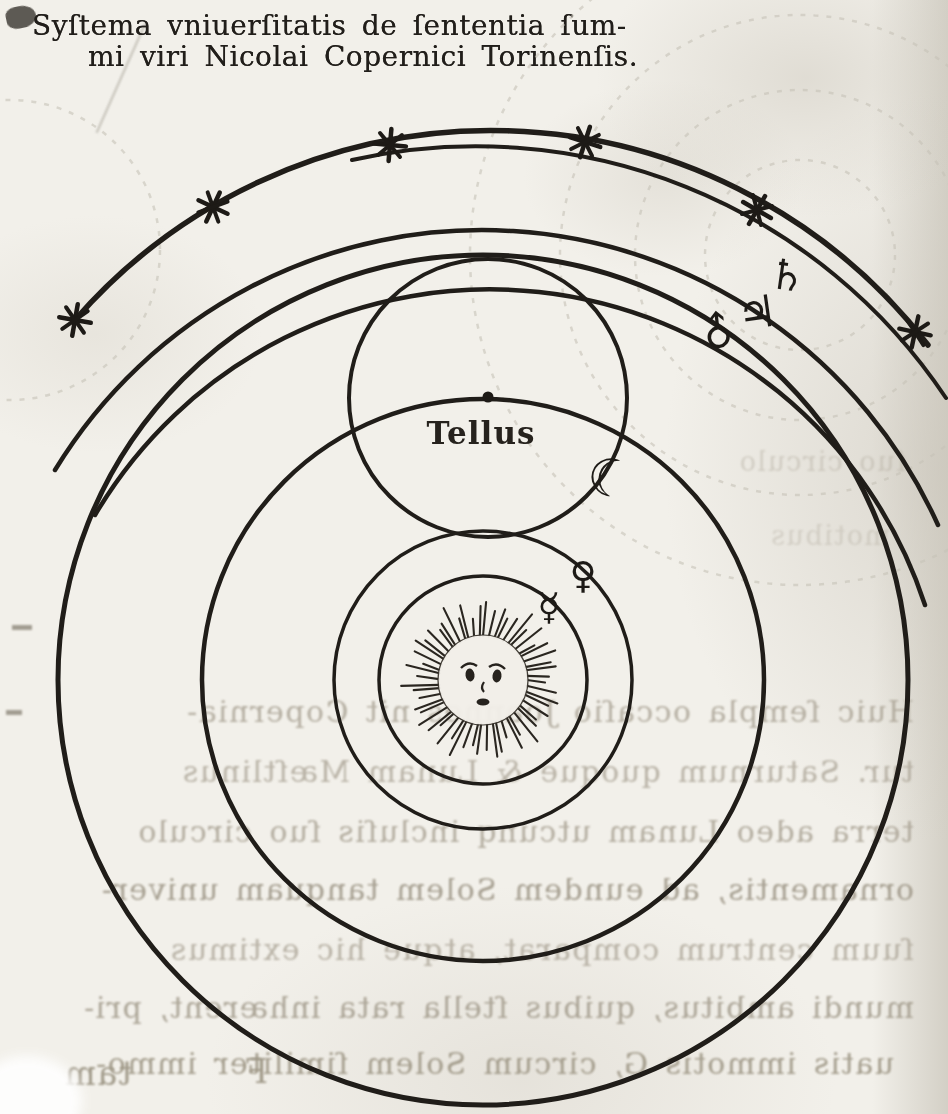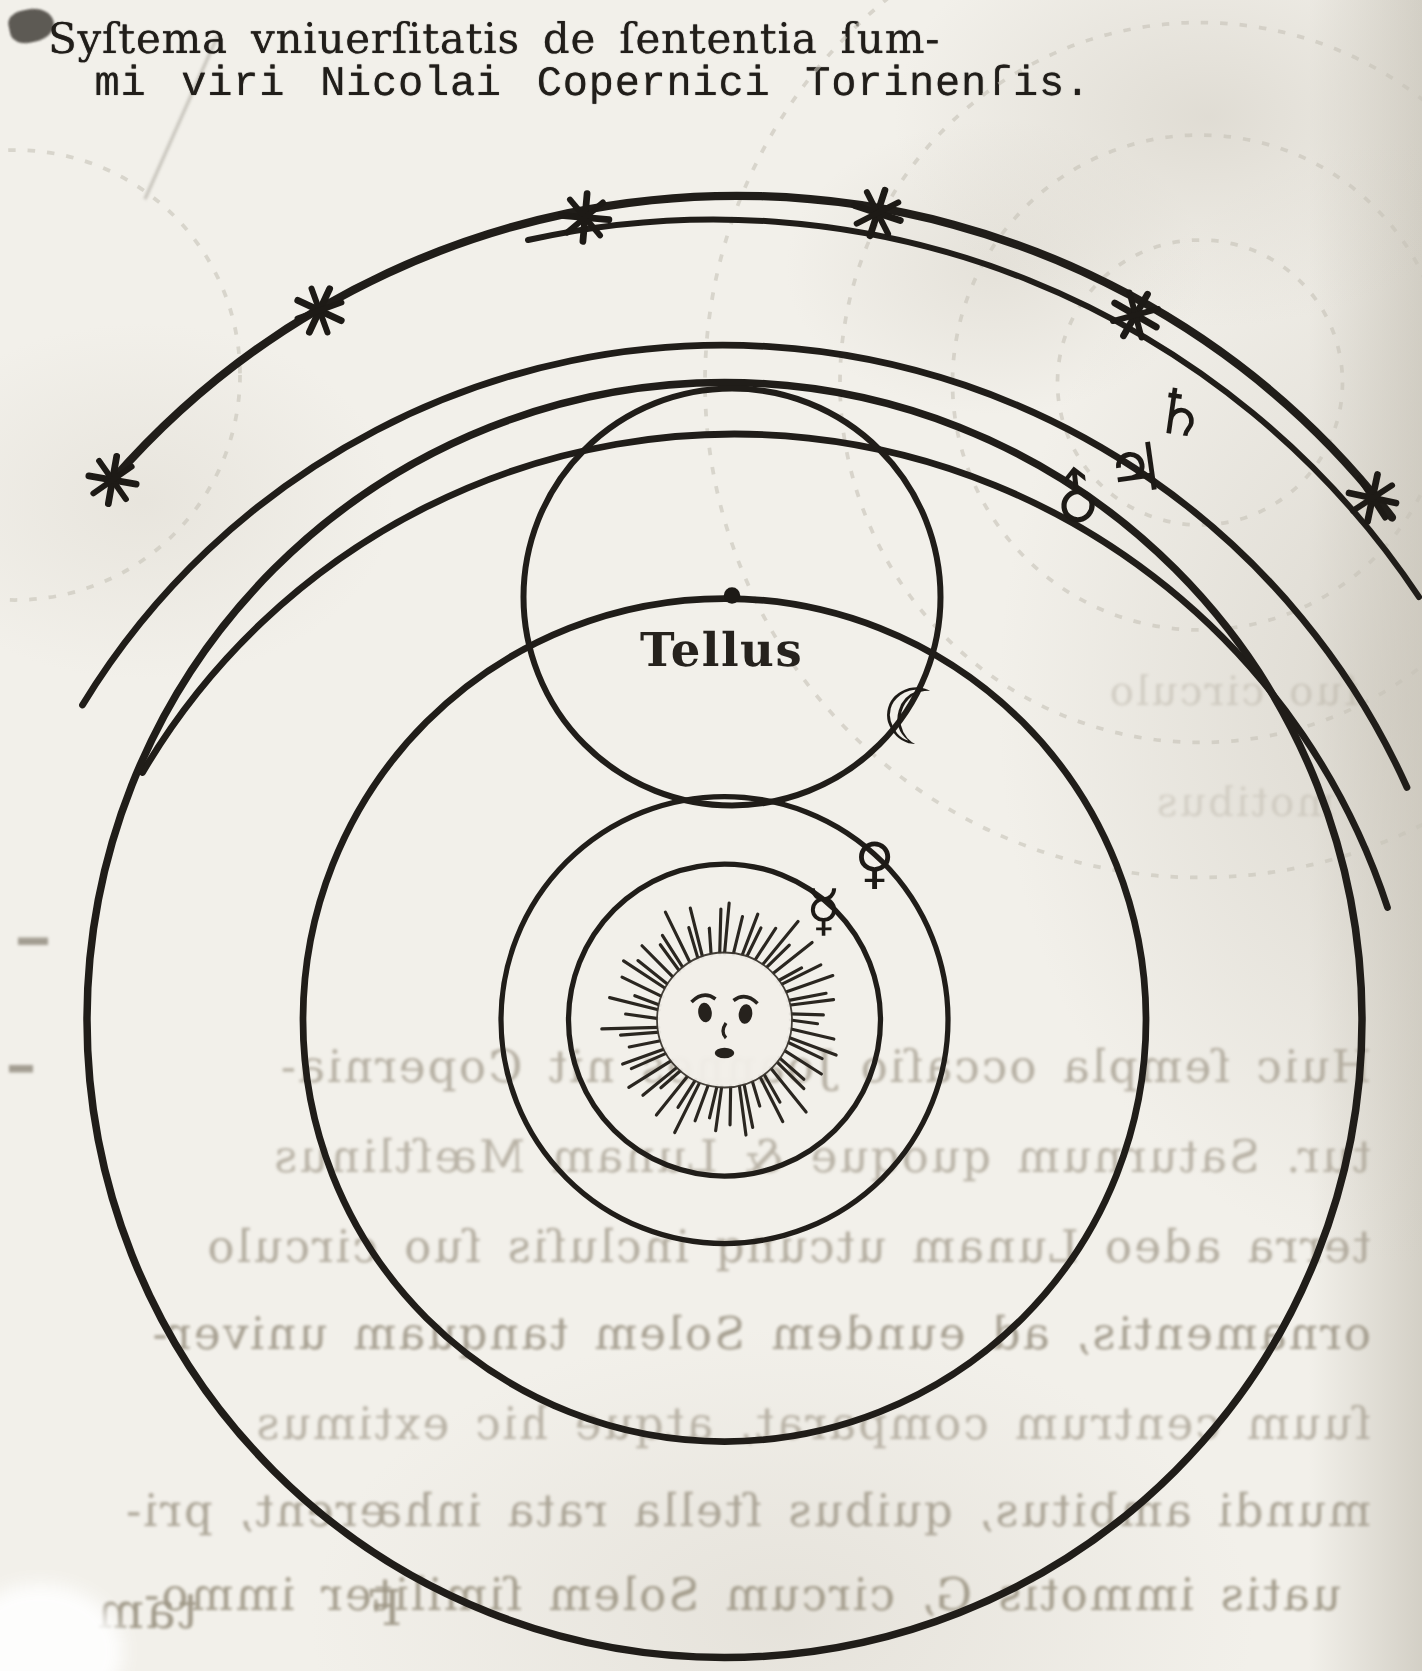--- a/index.html
+++ b/index.html
@@ -17,21 +17,21 @@
       linear-gradient(90deg, transparent 92%, rgba(186,181,168,.55) 100%);
     font-family:"DejaVu Serif", serif;
   }
   .title{
     position:absolute; top:10px; left:0; width:948px;
     color:#211e1a; line-height:1.12;
     font-size:28px; word-spacing:6px; letter-spacing:0.5px;
     text-shadow:0 0 0.6px rgba(30,27,23,.85);
   }
   .title .t1{padding-left:32px; white-space:nowrap;}
-  .title .t2{padding-left:63px; white-space:nowrap;font-family:Liberation Mono, monospace;}
+  .title .t2{padding-left:88px; white-space:nowrap;}
   .bleed-line{
     position:absolute; white-space:nowrap; overflow:hidden;
     transform:scaleX(-1); filter:blur(1.15px);
     color:#aba496; font-size:30px; letter-spacing:1.5px; word-spacing:5px;
     font-family:"DejaVu Serif", serif;
   }
   .speck-tl{
     position:absolute; left:6px; top:6px; width:30px; height:22px;
     background:#44403a; border-radius:40% 60% 55% 45%;
     transform:rotate(-12deg); opacity:.85; filter:blur(0.6px);

